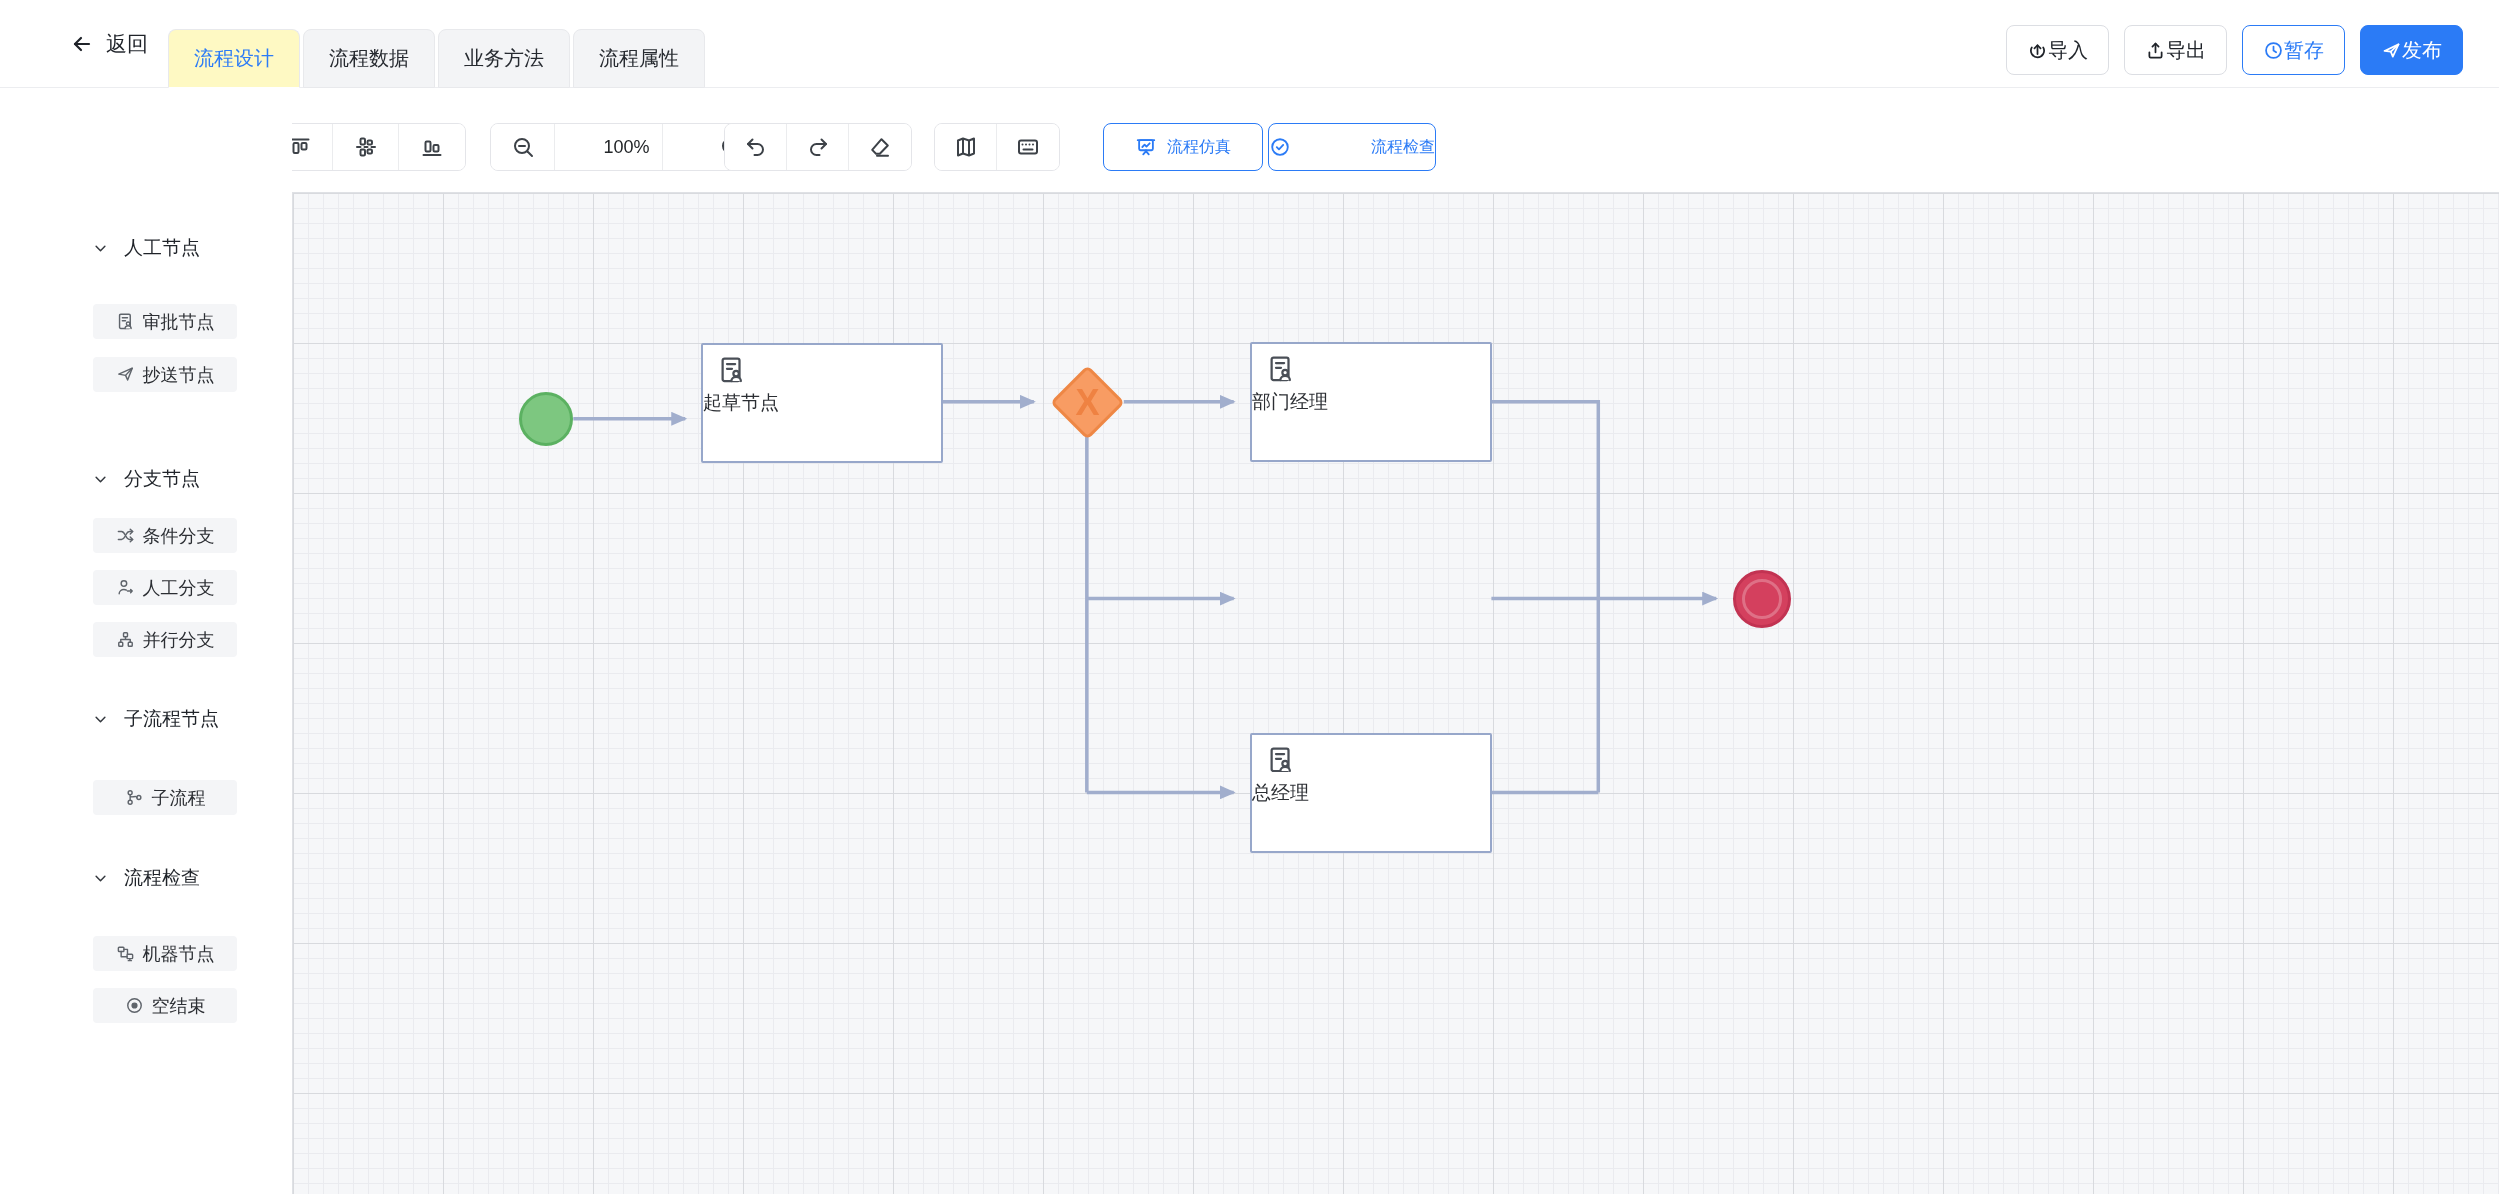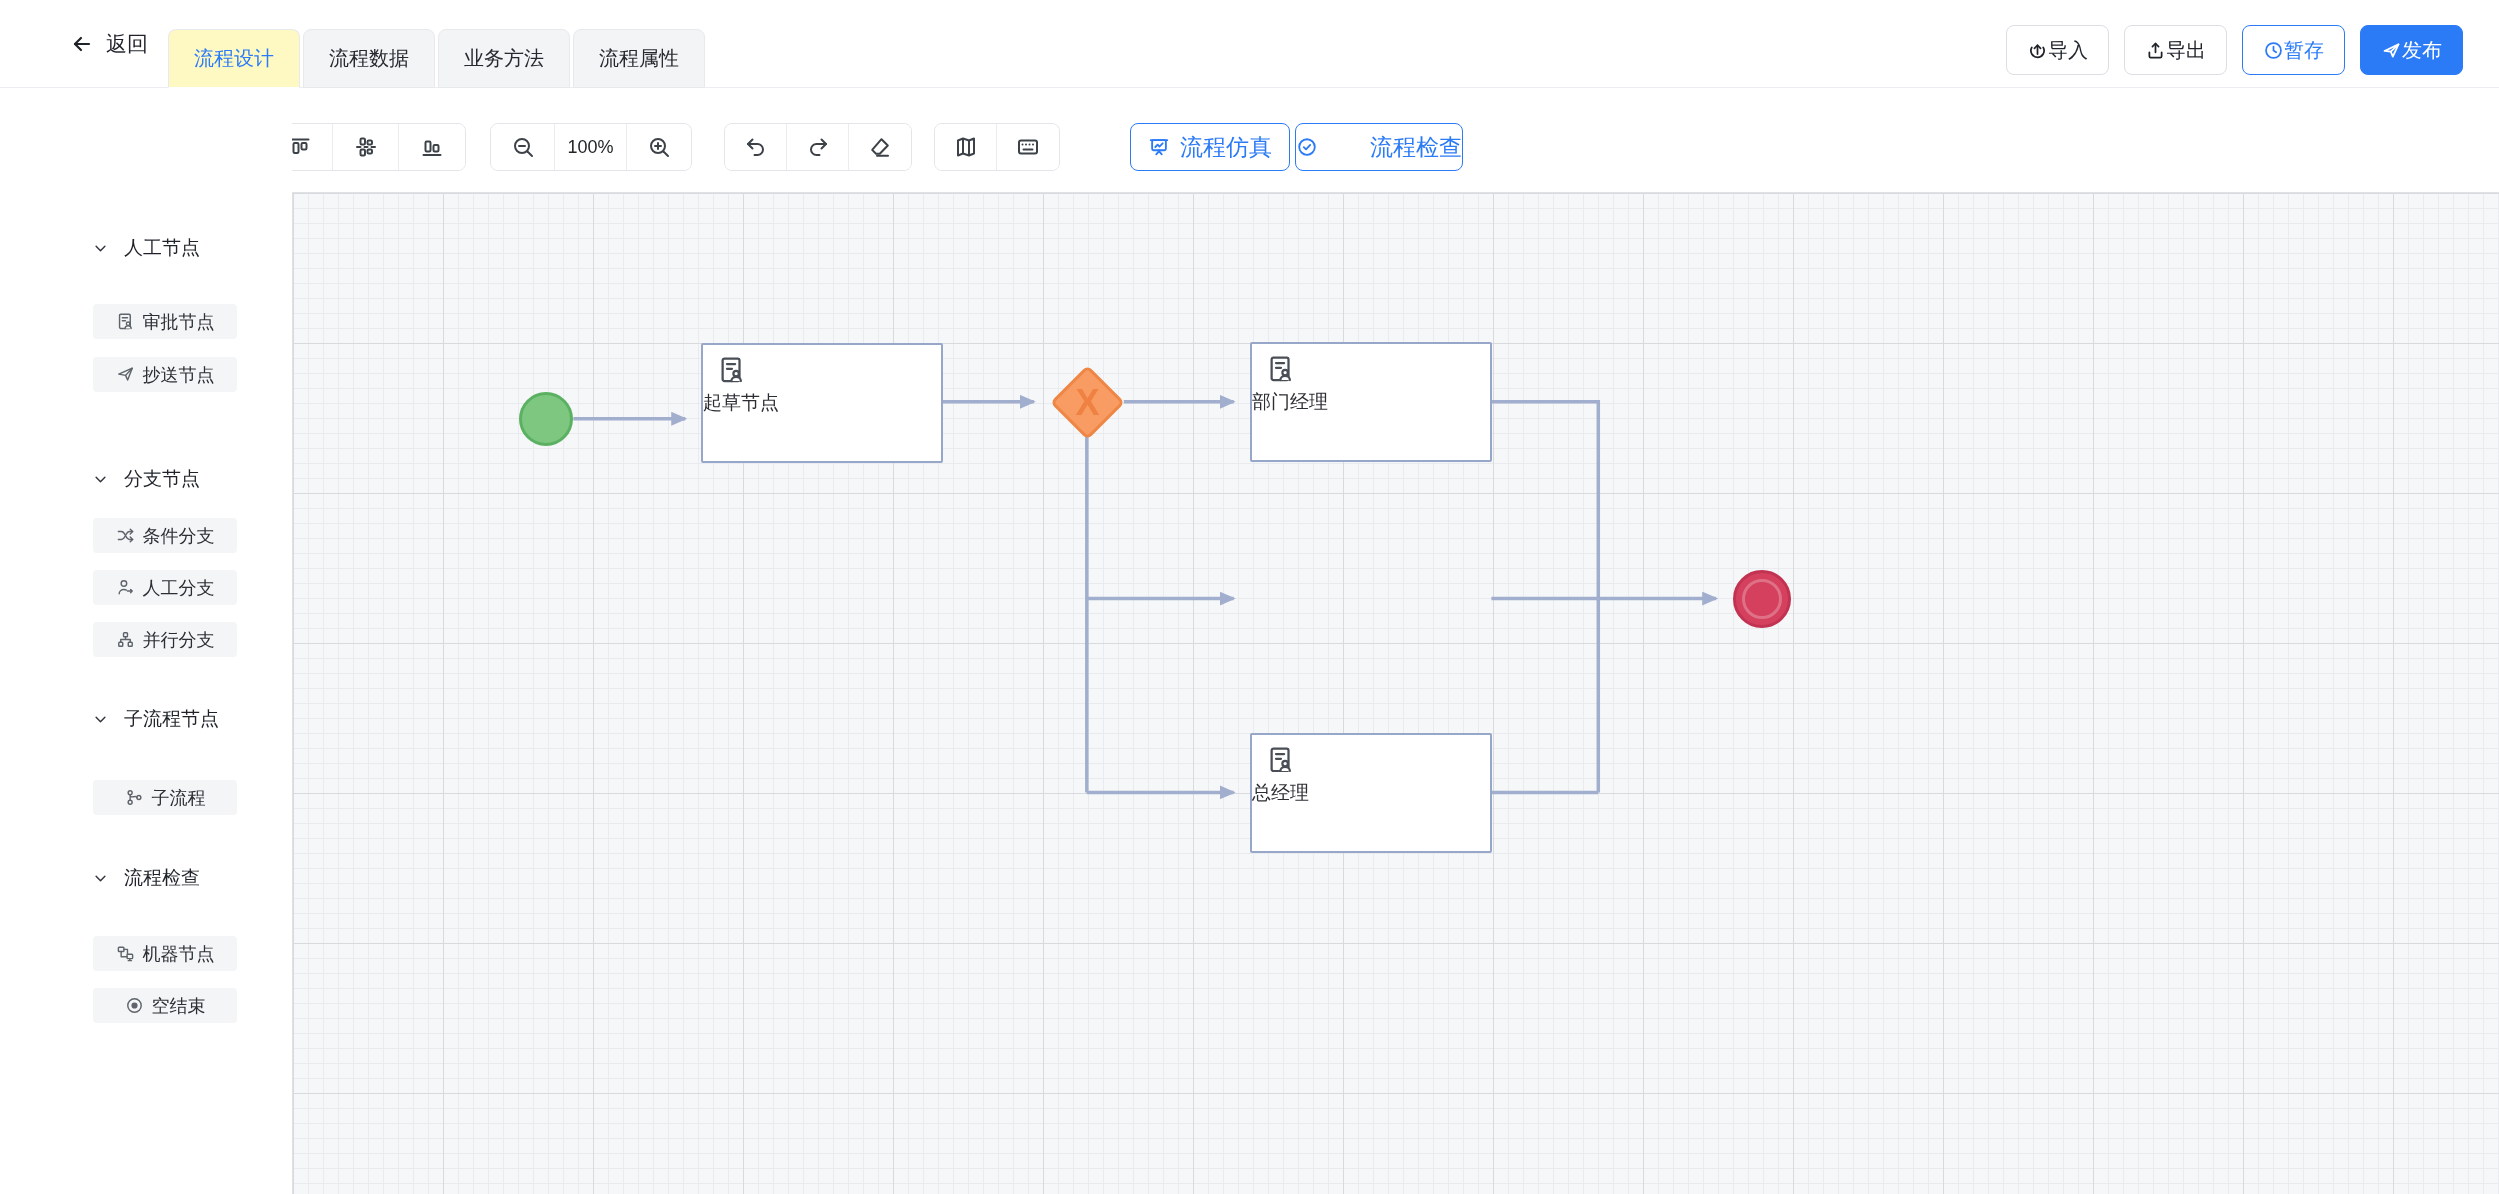--- a/index.html
+++ b/index.html
@@ -30,21 +30,21 @@
   
   .toolbar-group { position:absolute; top:123px; height:48px; display:flex; background:#fff;
                    border:1px solid #e4e5e9; border-radius:8px; overflow:hidden; }
   .tcell { height:100%; display:flex; align-items:center; justify-content:center;
            border-right:1px solid #ebecee; color:#3d4248; cursor:pointer; background:#fff; }
   .tcell:last-child { border-right:none; }
   .tcell svg { width:24px; height:24px; }
   .zoom-label { font-size:18px; color:#232629; cursor:default; }
   .toolbar-btn { position:absolute; top:123px; height:48px; display:flex; align-items:center;
                  justify-content:center; gap:10px; background:#fff; border:1px solid #2b7bf6;
-                 border-radius:8px; color:#2b7bf6; font-size:23px; cursor:pointer;margin-left:27px; }
+                 border-radius:8px; color:#2b7bf6; font-size:16px; cursor:pointer; }
   .toolbar-btn svg { width:22px; height:22px; }
 
   
   .sidebar { position:absolute; left:0; top:89px; width:292px; height:1105px; background:#fff; }
   .sgroup-header { position:absolute; left:93px; height:40px; display:flex; align-items:center; gap:16px;
                    font-size:19px; font-weight:500; color:#1f2329; cursor:pointer; white-space:nowrap; }
   .sgroup-header svg { width:15px; height:15px; color:#34383e; }
   .spill { position:absolute; left:93px; width:144px; height:35px; border-radius:4px; background:#f4f5f7;
            display:flex; align-items:center; justify-content:center; gap:8px; font-size:18px; color:#2b2e33;
            cursor:grab; white-space:nowrap; }
@@ -174,21 +174,21 @@
   </div>
   <div class="tcell" style="width:66px">
     <svg viewBox="0 0 24 24" fill="none" stroke="currentColor" stroke-width="2" stroke-linecap="round">
         <path d="M3.5 20h17"></path>
         <rect x="5.5" y="6.5" width="5" height="10" rx="1.2"></rect>
         <rect x="13.5" y="10" width="5" height="6.5" rx="1.2"></rect>
       </svg>
   </div>
 </div>
 
-<div class="toolbar-group" style="left:490px;">
+<div class="toolbar-group" style="left:490px;gap:36px;">
   <div class="tcell" style="width:64px">
     <svg viewBox="0 0 24 24" fill="none" stroke="currentColor" stroke-width="2" stroke-linecap="round">
         <circle cx="11" cy="11" r="7"></circle>
         <path d="M16.5 16.5L21 21"></path>
         <path d="M8 11h6"></path>
       </svg>
   </div>
   <div class="tcell zoom-label" style="width:72px">100%</div>
   <div class="tcell" style="width:64px">
     <svg viewBox="0 0 24 24" fill="none" stroke="currentColor" stroke-width="2" stroke-linecap="round">

